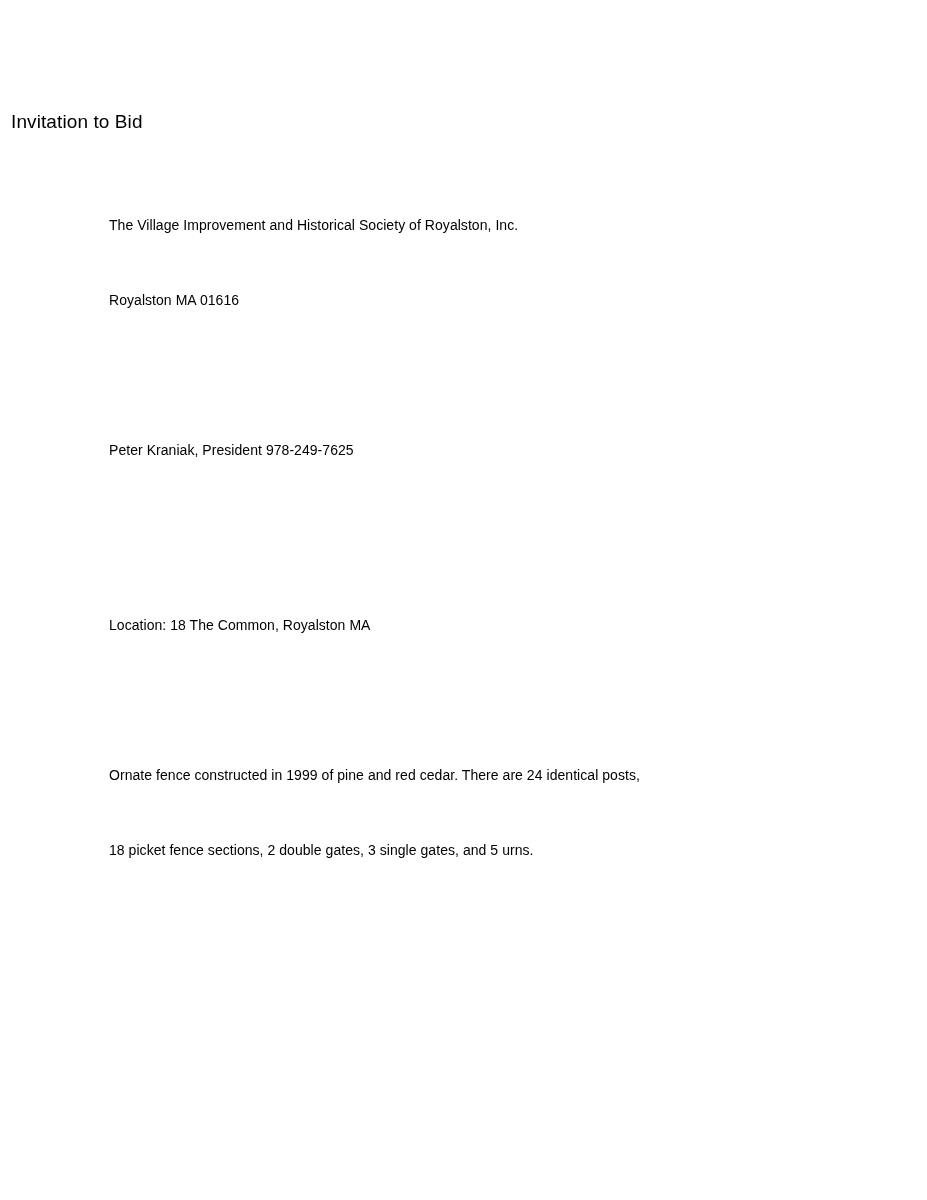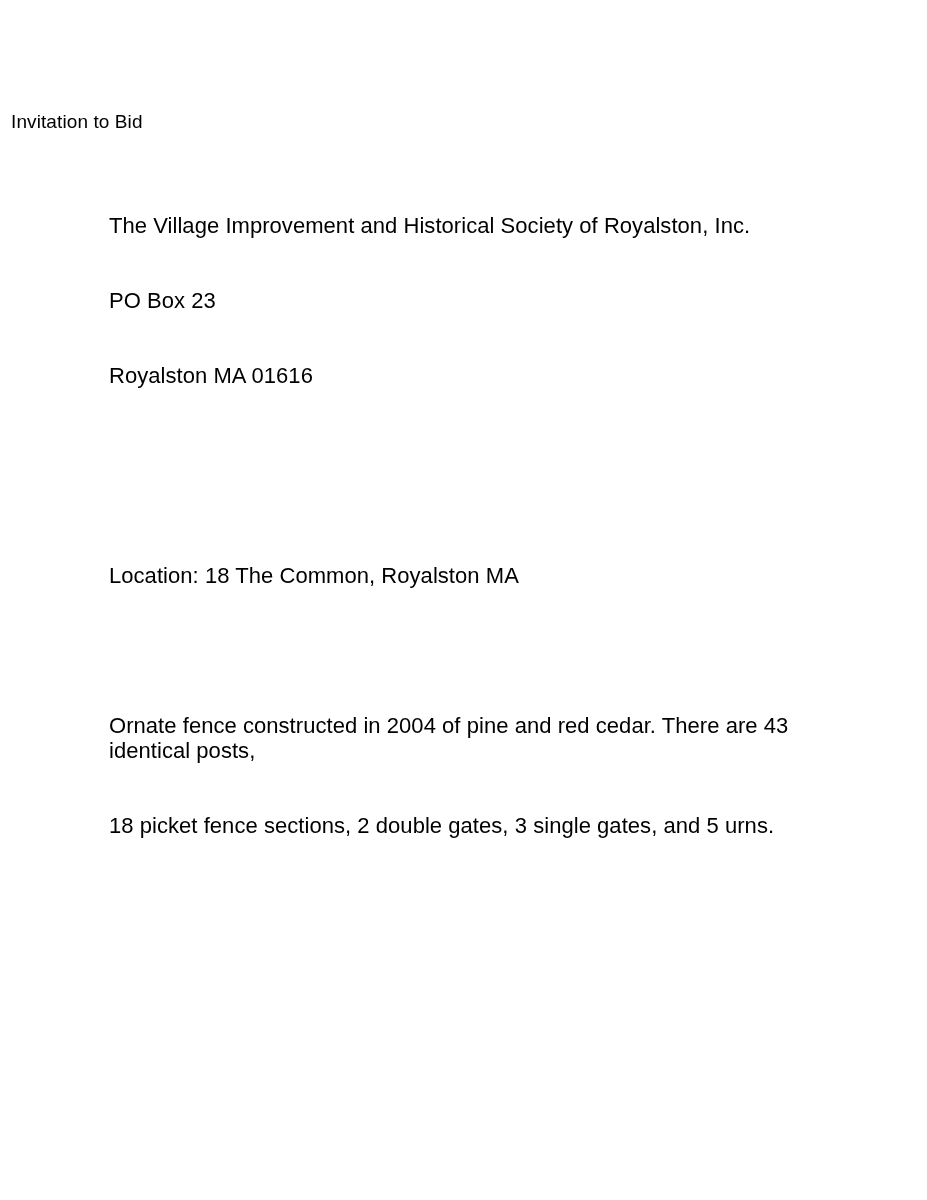--- a/index.html
+++ b/index.html
@@ -42,56 +42,58 @@
     margin: 0;
     padding: 0;
     font-size: 18px;
     line-height: 25px;
     letter-spacing: 0.05px;
     white-space: pre-wrap;
   }
   .gap-1 { height: 25px; }
   .line {
     display: block;
-    font-size: 22px;
+    font-size: 14px;
     line-height: 25px;
     letter-spacing: 0.05px;
     white-space: pre-wrap;
   }
 </style>
 </head>
 <body>
 
 <div class="page">
 
   <div class="doc-title">Invitation to Bid</div>
 
   <div class="body-block">
 
     <div class="para">
       <span class="line">The Village Improvement and Historical Society of Royalston, Inc.</span>
-      <span class="line">PO Box 23</span>
       <span class="line">Royalston MA 01616</span>
     </div>
 
     <div class="gap-1"></div>
 
+    <div class="para">
+      <span class="line">Peter Kraniak, President 978-249-7625</span>
+    </div>
 
     <div class="gap-1"></div>
 
 
     <div class="gap-1"></div>
 
     <div class="para">
       <span class="line">Location: 18 The Common, Royalston MA</span>
     </div>
 
     <div class="gap-1"></div>
 
     <div class="para">
-      <span class="line">Ornate fence constructed in 2004 of pine and red cedar. There are 43 identical posts,</span>
+      <span class="line">Ornate fence constructed in 1999 of pine and red cedar. There are 24 identical posts,</span>
       <span class="line">18 picket fence sections, 2 double gates, 3 single gates, and 5 urns.</span>
     </div>
 
     <div class="gap-1"></div>
 
   </div>
 </div>
 
 </body></html>

